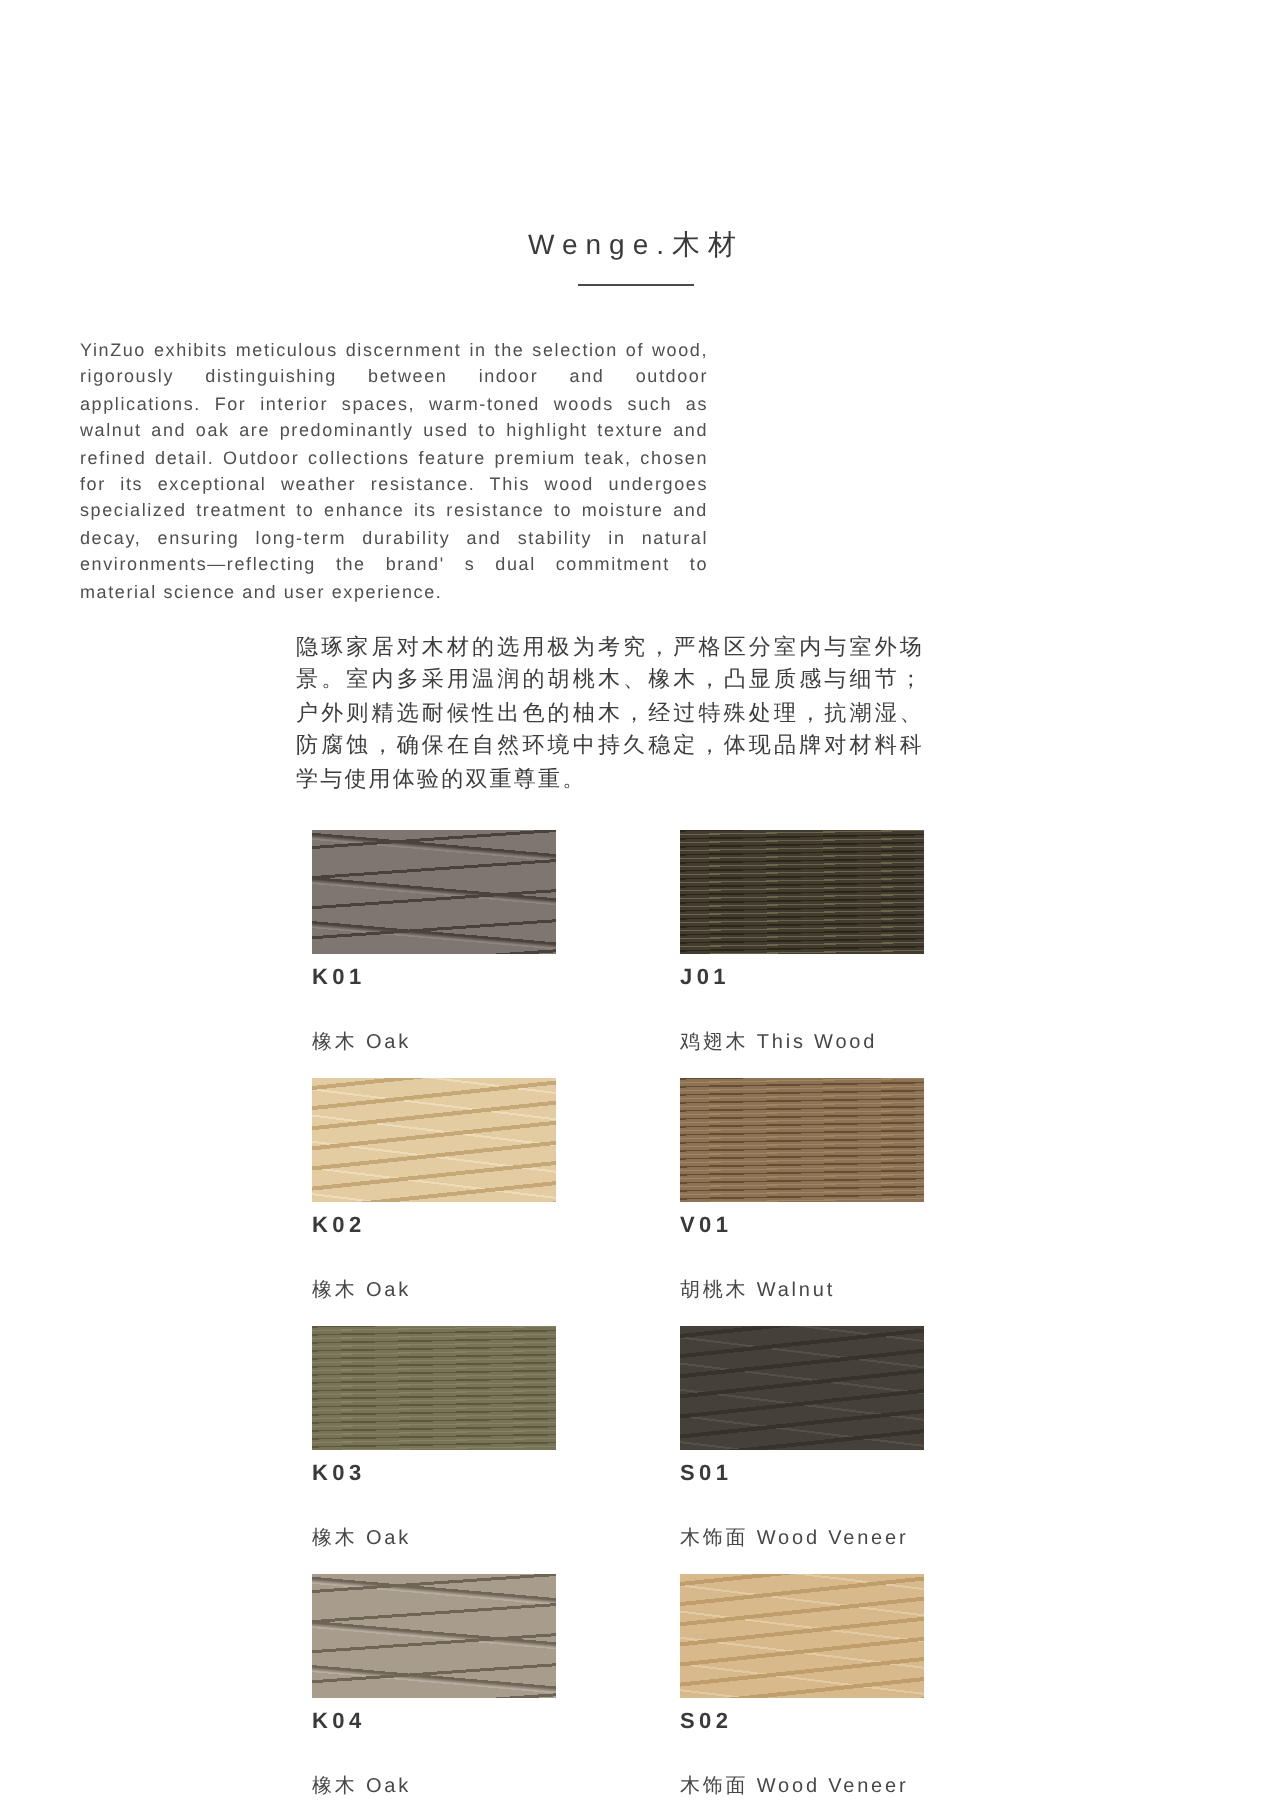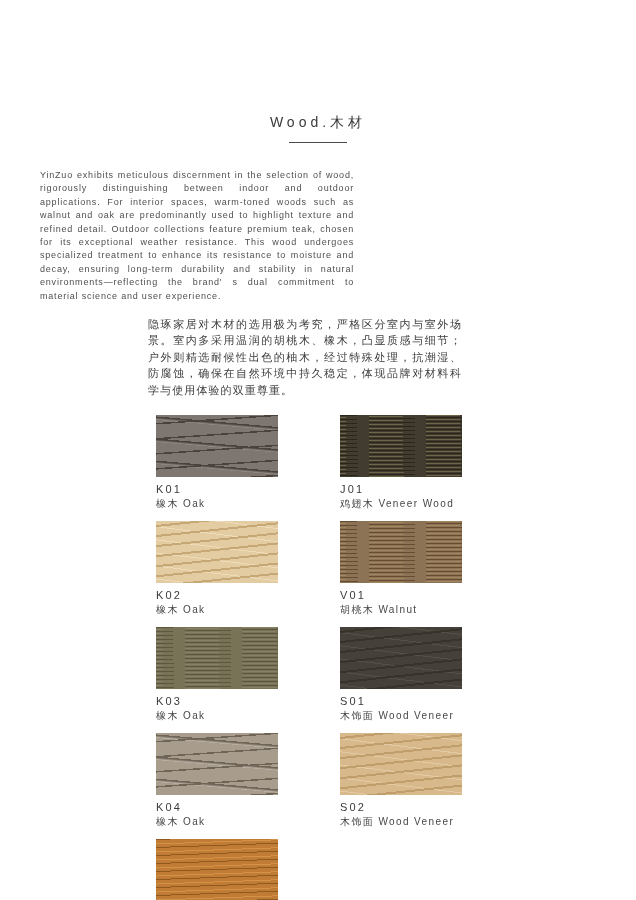--- a/index.html
+++ b/index.html
@@ -86,58 +86,58 @@
   .g-soft{
     background-image:
       repeating-linear-gradient(174deg,
         transparent 0 4px, var(--grain) 4px 6px, transparent 6px 10px),
       repeating-linear-gradient(187deg,
         transparent 0 7px, var(--grain2) 7px 8px, transparent 8px 13px);
   }
   .code{
     margin-top:6px;
     font-size:11px;
-    font-weight:400;
+    font-weight:700;
     letter-spacing:2.2px;
     color:#3a3a3a;
     line-height:12px;
   }
   .name{
-    margin-top:2px;
+    margin-top:20px;
     font-size:10px;
     letter-spacing:1.4px;
     color:#474747;
     line-height:13px;
     white-space:nowrap;
   }
 </style>
 </head>
 <body>
 
 <div class="page">
 
   <div class="header">
-    <div class="title">Wood.木材</div>
+    <div class="title">Wenge.木材</div>
     <div class="title-rule"></div>
   </div>
 
   <p class="copy copy-en">YinZuo exhibits meticulous discernment in the selection of wood, rigorously distinguishing between indoor and outdoor applications. For interior spaces, warm-toned woods such as walnut and oak are predominantly used to highlight texture and refined detail. Outdoor collections feature premium teak, chosen for its exceptional weather resistance. This wood undergoes specialized treatment to enhance its resistance to moisture and decay, ensuring long-term durability and stability in natural environments—reflecting the brand' s dual commitment to material science and user experience.</p>
 
   <p class="copy copy-zh">隐琢家居对木材的选用极为考究，严格区分室内与室外场景。室内多采用温润的胡桃木、橡木，凸显质感与细节；户外则精选耐候性出色的柚木，经过特殊处理，抗潮湿、防腐蚀，确保在自然环境中持久稳定，体现品牌对材料科学与使用体验的双重尊重。</p>
 
   <div class="grid">
       <div class="card">
       <div class="sample g-sparse" style="--base: #7e7671; --grain: #4a423b; --grain2: #8d857f;"></div>
       <div class="code">K01</div>
       <div class="name">橡木 Oak</div>
     </div>
       <div class="card">
       <div class="sample g-fine" style="--base: #423c30; --grain: #2a2619; --grain2: #6e6449;"></div>
       <div class="code">J01</div>
-      <div class="name">鸡翅木 Veneer Wood</div>
+      <div class="name">鸡翅木 This Wood</div>
     </div>
       <div class="card">
       <div class="sample g-soft" style="--base: #e3cca2; --grain: #c6a876; --grain2: #eedcb8;"></div>
       <div class="code">K02</div>
       <div class="name">橡木 Oak</div>
     </div>
       <div class="card">
       <div class="sample g-fine" style="--base: #8d7355; --grain: #664c31; --grain2: #a2865f;"></div>
       <div class="code">V01</div>
       <div class="name">胡桃木 Walnut</div>

